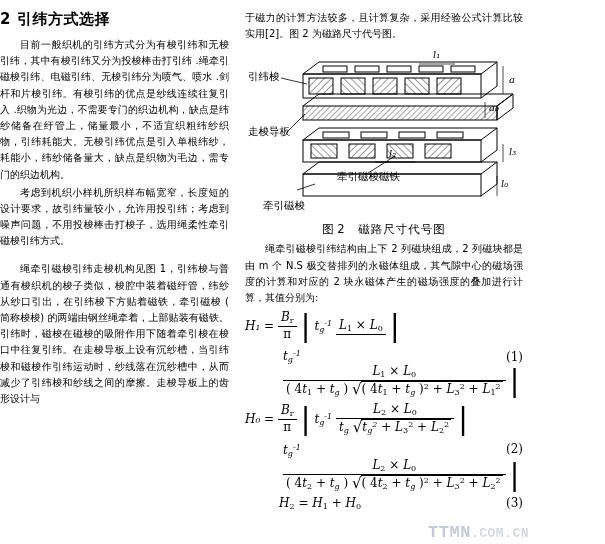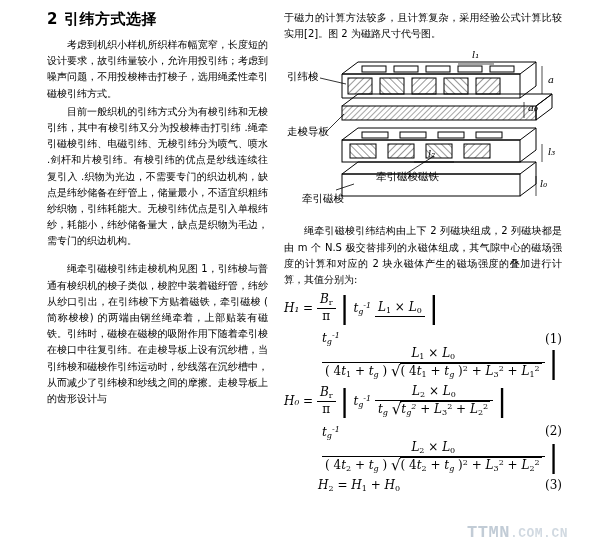--- a/index.html
+++ b/index.html
@@ -13,22 +13,21 @@
     font-family: "DejaVu Sans", "Liberation Sans", sans-serif;
     color: #000000;
     overflow: hidden;
     position: relative;
   }
   .page {
     position: relative;
     width: 535px;
     height: 544px;
     box-sizing: border-box;
-    padding: 10px 12px 0 8px;
-    margin-left: 39px;
+    padding: 10px 12px 0 0;
   }
   .cols {
     display: flex;
     gap: 16px;
   }
   .col {
     width: 278px;
     position: relative;
   }
   h2.sec {
@@ -176,22 +175,22 @@
 
 <div class="page">
   <div class="cols">
 
     <div class="col">
 
       <h2 class="sec">
         <span class="num">2</span><span>引纬方式选择</span>
       </h2>
 
+      <p class="body">目前一般织机的引纬方式分为有梭引纬和无梭引纬，其中有梭引纬又分为投梭棒击打引纬 .绳牵引磁梭引纬、电磁引纬、无梭引纬分为喷气、喷水 .剑杆和片梭引纬。有梭引纬的优点是纱线连续往复引入 .织物为光边，不需要专门的织边机构，缺点是纬纱储备在纡管上，储量最小，不适宜织粗纬纱织物，引纬耗能大。无梭引纬优点是引入单根纬纱，耗能小，纬纱储备量大，缺点是织物为毛边，需专门的织边机构。</p>
       <p class="body">考虑到机织小样机所织样布幅宽窄，长度短的设计要求，故引纬量较小，允许用投引纬；考虑到噪声问题，不用投梭棒击打梭子，选用绳柔性牵引磁梭引纬方式。</p>
-      <p class="body">目前一般织机的引纬方式分为有梭引纬和无梭引纬，其中有梭引纬又分为投梭棒击打引纬 .绳牵引磁梭引纬、电磁引纬、无梭引纬分为喷气、喷水 .剑杆和片梭引纬。有梭引纬的优点是纱线连续往复引入 .织物为光边，不需要专门的织边机构，缺点是纬纱储备在纡管上，储量最小，不适宜织粗纬纱织物，引纬耗能大。无梭引纬优点是引入单根纬纱，耗能小，纬纱储备量大，缺点是织物为毛边，需专门的织边机构。</p>
 
       <div class="sec-gap"></div>
 
 
       <p class="body">绳牵引磁梭引纬走梭机构见图 1，引纬梭与普通有梭织机的梭子类似，梭腔中装着磁纡管，纬纱从纱口引出，在引纬梭下方贴着磁铁，牵引磁梭 ( 简称梭梭) 的两端由钢丝绳牵着，上部贴装有磁铁。引纬时，磁梭在磁梭的吸附作用下随着牵引梭在梭口中往复引纬。在走梭导板上设有沉纱槽，当引纬梭和磁梭作引纬运动时，纱线落在沉纱槽中，从而减少了引纬梭和纱线之间的摩擦。走梭导板上的齿形设计与</p>
     </div>
 
     <div class="col">
 
       <p class="body noind">于磁力的计算方法较多，且计算复杂，采用经验公式计算比较实用[2]。图 2 为磁路尺寸代号图。</p>
@@ -272,30 +271,34 @@
               <line x1="240" y1="58" x2="240" y2="74"></line>
               <line x1="130" y1="118" x2="170" y2="118"></line>
               <line x1="258" y1="100" x2="258" y2="118"></line>
               <line x1="252" y1="132" x2="252" y2="152"></line>
             </g>
           </svg>
 
           <span class="lbl" style="left:3px; top:26px;">引纬梭</span>
           <span class="lbl" style="left:3px; top:81px;">走梭导板</span>
           <span class="lbl" style="left:92px; top:126px;">牵引磁梭磁铁</span>
-          <span class="lbl" style="left:18px; top:148px;">牵引磁梭</span>
+          <span class="lbl" style="left:18px; top:155px;">牵引磁梭</span>
 
           <span class="lbl-i" style="left:188px; top:5px;">l₁</span>
           <span class="lbl-i" style="left:264px; top:30px;">a</span>
           <span class="lbl-i" style="left:244px; top:58px;">a₀</span>
           <span class="lbl-i" style="left:144px; top:104px;">l₂</span>
           <span class="lbl-i" style="left:264px; top:102px;">l₃</span>
           <span class="lbl-i" style="left:256px; top:134px;">l₀</span>
         </div>
 
+        <div class="fig-cap">
+          <span>图 2</span>
+          <span class="cn" style="margin-left:10px;">磁路尺寸代号图</span>
+        </div>
       </div>
 
       <p class="body">绳牵引磁梭引纬结构由上下 2 列磁块组成，2 列磁块都是由 m 个 N.S 极交替排列的永磁体组成，其气隙中心的磁场强度的计算和对应的 2 块永磁体产生的磁场强度的叠加进行计算，其值分别为:</p>
 
       <div class="eq" style="min-height:56px;">
         <span class="it">H₁</span>
         <span>
           =
           <span class="frac"><span class="n"><span class="it">B</span><span class="sub">r</span></span><span class="d">π</span></span>
           <span class="bigbar">|</span>

